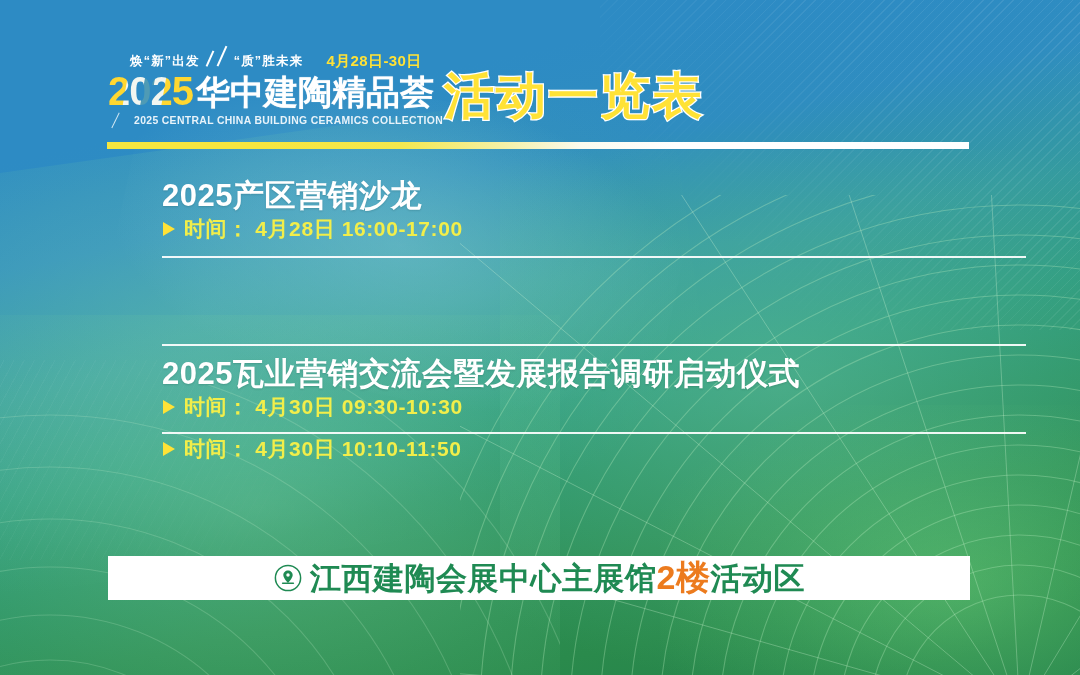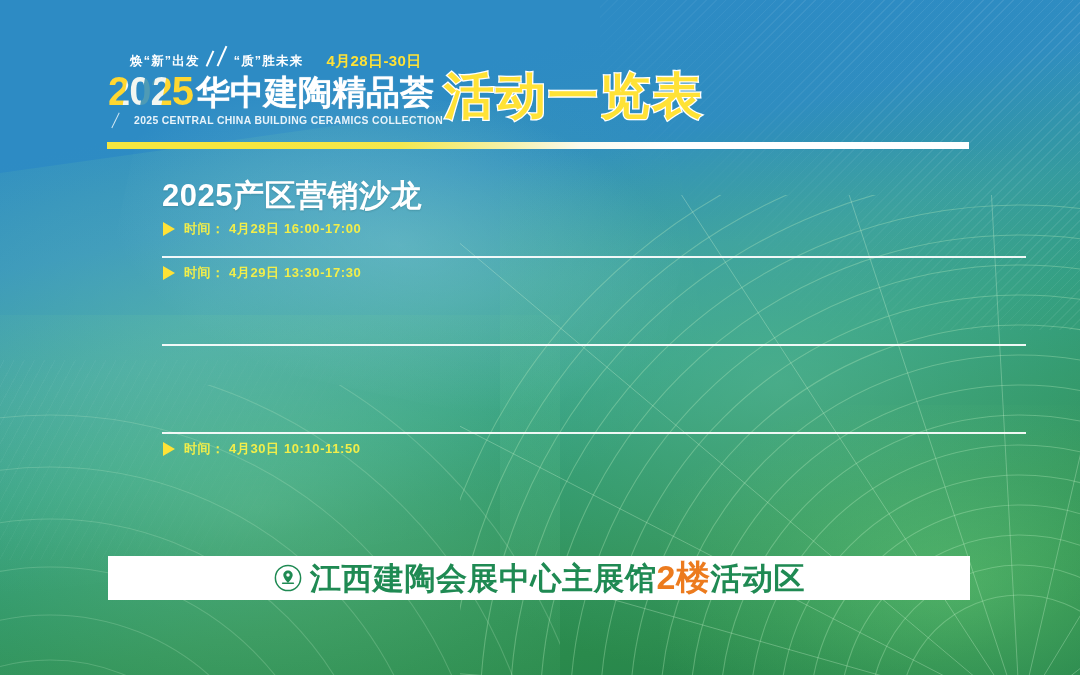--- a/index.html
+++ b/index.html
@@ -209,21 +209,21 @@
     display:flex; align-items:center; margin-top:5px;
   }
   .tri{
     width:0; height:0; flex:none;
     border-left:12px solid #ffe236;
     border-top:7.5px solid transparent;
     border-bottom:7.5px solid transparent;
     margin-right:9px; margin-left:1px;
   }
   .ev-time{
-    color:#f2ee4a; font-size:13px; font-weight:bold;
+    color:#f2ee4a; font-size:21px; font-weight:bold;
     letter-spacing:0.6px; white-space:nowrap; line-height:20px;
   }
 
   
   .venue-bar{
     position:absolute; left:108px; top:556px;
     width:862px; height:44px;
     background:#ffffff;
     display:flex; align-items:center; justify-content:center;
   }
@@ -335,27 +335,28 @@
 
     <div class="event">
       <div class="ev-title">2025产区营销沙龙</div>
       <div class="ev-time-row">
         <span class="tri"></span>
         <span class="ev-time">时间： 4月28日  16:00-17:00</span>
       </div>
     </div>
 
     <div class="event">
+    </div>
+
+    <div class="event">
+      <div class="ev-title">2025瓦业营销交流会暨发展报告调研启动仪式</div>
       <div class="ev-time-row">
         <span class="tri"></span>
-        <span class="ev-time">时间： 4月29日  13:30-17:30</span>
-      </div>
-    </div>
-
-    <div class="event">
+        <span class="ev-time">时间： 4月30日  09:30-10:30</span>
+      </div>
     </div>
 
     <div class="event">
       <div class="ev-time-row">
         <span class="tri"></span>
         <span class="ev-time">时间： 4月30日  10:10-11:50</span>
       </div>
     </div>
   </div>
 

